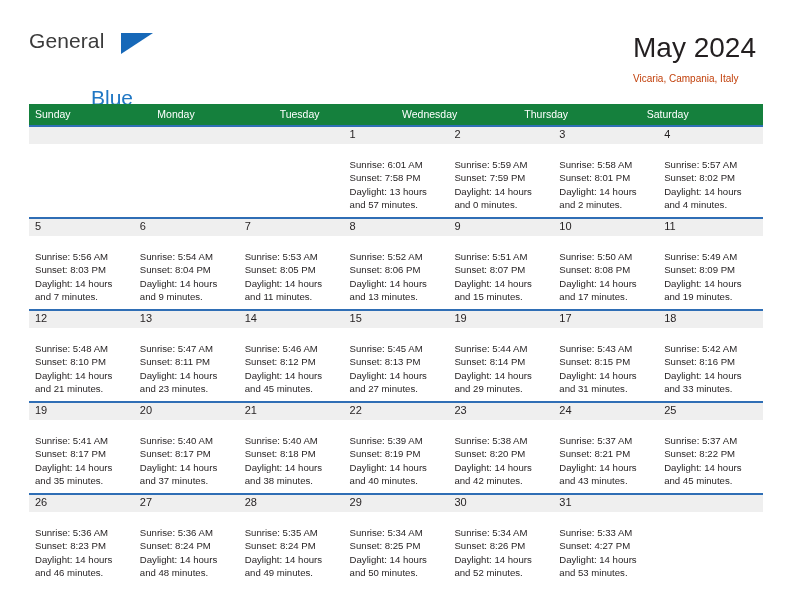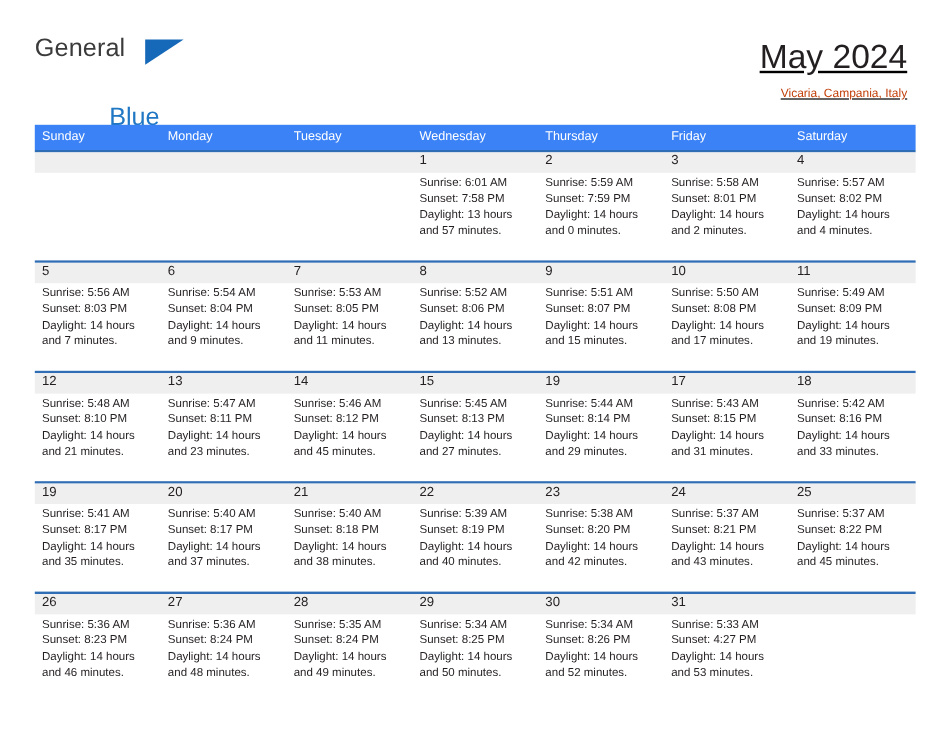--- a/index.html
+++ b/index.html
@@ -22,21 +22,20 @@
     box-sizing: border-box;
   }
 
   
   .top {
     display: flex;
     justify-content: space-between;
     align-items: flex-start;
     padding: 30px 36px 0 29px;
     box-sizing: border-box;
-    text-decoration: underline;
   }
 
   .logo {
     position: relative;
     width: 120px;
     height: 48px;
   }
   .logo-general {
     position: absolute;
     left: 0;
@@ -59,21 +58,21 @@
     position: absolute;
     left: 92px;
     top: 3px;
     width: 0;
     height: 0;
     border-left: 32px solid #1668b8;
     border-bottom: 21px solid transparent;
   }
 
   .titles {
-    text-align: right;
+    text-align: left;
     padding-top: 2px;
   }
   .cal-title {
     font-size: 28px;
     color: #231f20;
     line-height: 1.15;
     font-weight: normal;
     margin: 0;
   }
   .cal-subtitle {
@@ -86,21 +85,21 @@
   
   .calendar {
     position: absolute;
     left: 29px;
     top: 104px;
     width: 734px;
   }
 
   .weekday-row {
     display: flex;
-    background: #3b82f6;
+    background: #15803d;
     height: 21px;
   }
   .weekday {
     flex: 1 1 0;
     color: #ffffff;
     font-size: 10.5px;
     line-height: 21px;
     padding-left: 6px;
     box-sizing: border-box;
     white-space: nowrap;
@@ -139,21 +138,21 @@
     color: #231f20;
     height: 17px;
     line-height: 15px;
     position: relative;
     z-index: 2;
   }
   .dayinfo {
     font-size: 9.6px;
     color: #231f20;
     line-height: 13.3px;
-    padding-top: 2px;
+    padding-top: 14px;
   }
   .dayinfo div {
     white-space: nowrap;
   }
 </style>
 </head>
 <body>
 
 <div class="page">
 
@@ -170,21 +169,20 @@
     </div>
   </div>
 
   <div class="calendar">
     <div class="weekday-row">
       <div class="weekday">Sunday</div>
       <div class="weekday">Monday</div>
       <div class="weekday">Tuesday</div>
       <div class="weekday">Wednesday</div>
       <div class="weekday">Thursday</div>
-      <div class="weekday">Friday</div>
       <div class="weekday">Saturday</div>
     </div>
 
     <div class="week">
       <div class="daynum-band"></div>
       <div class="week-inner">
         <div class="day empty">
           <div class="daynum"></div>
 
         </div>

